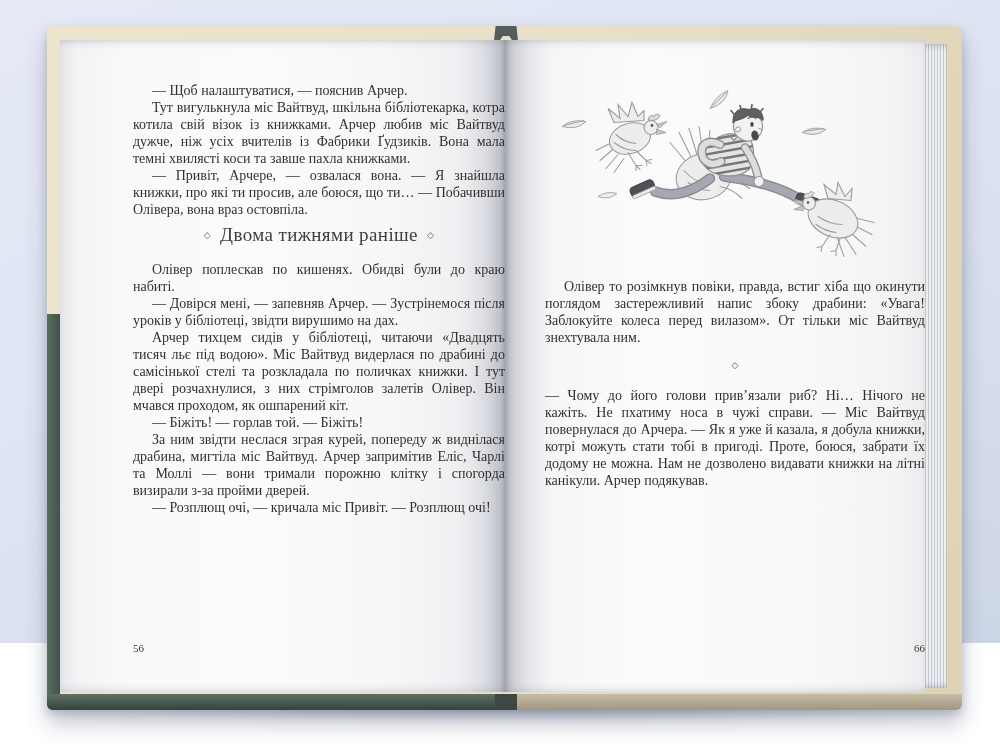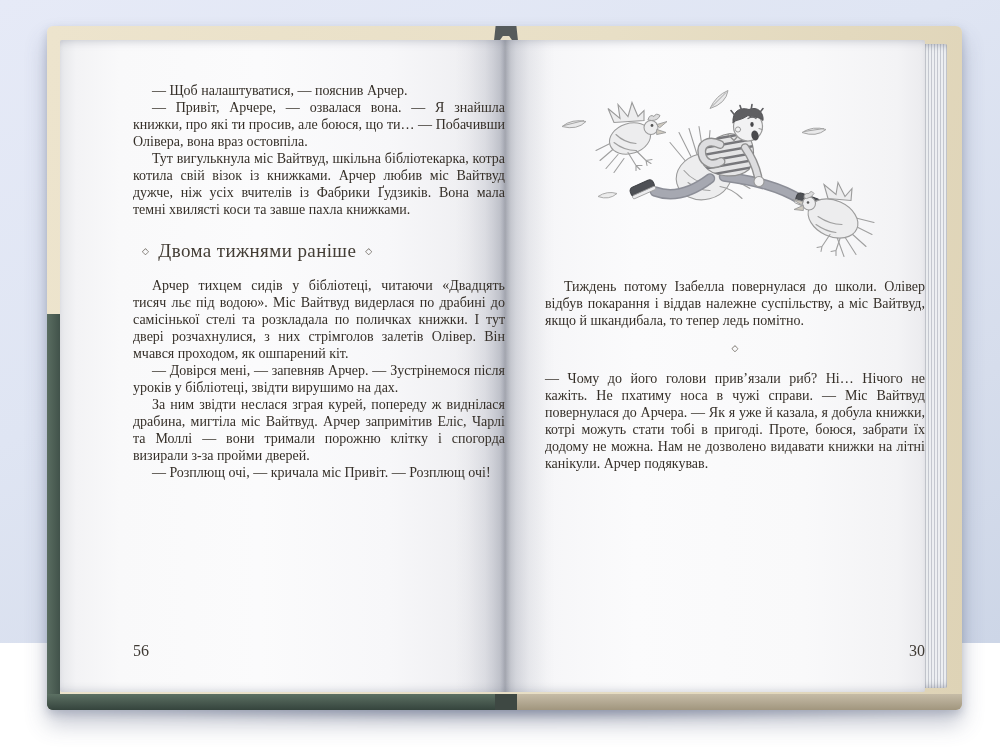--- a/index.html
+++ b/index.html
@@ -31,24 +31,24 @@
   .fore-edge{position:absolute;left:878px;top:18px;width:22px;height:644px;border-radius:0 2px 2px 0;
     background:repeating-linear-gradient(to right,#c4c7cf 0 1px,#edeff2 1px 3px);
     box-shadow:inset 0 6px 6px -5px rgba(110,116,134,.5),inset 0 -6px 6px -5px rgba(110,116,134,.5);}
   .gutter{position:absolute;left:408px;top:14px;width:100px;height:652px;pointer-events:none;
     background:linear-gradient(to right,rgba(128,133,150,0) 0px,rgba(128,133,150,.10) 30px,rgba(98,103,122,.22) 45px,rgba(66,71,88,.30) 50px,rgba(98,103,122,.20) 56px,rgba(128,133,150,.08) 74px,rgba(128,133,150,0) 100px);}
   .text{position:absolute;color:#352f28;font-size:14px;line-height:17px;text-align:justify;}
   .text-left{left:86px;top:56px;width:372px;}
   .text-right{left:498px;top:252px;width:380px;}
   .para{margin:0;}
   .para.indent{text-indent:1.35em;}
-  .heading{margin:20px 0 13px;text-align:left;font-size:19px;line-height:26px;color:#433d35;letter-spacing:.4px;}
+  .heading{margin:4px 0 13px;text-align:center;font-size:19px;line-height:26px;color:#433d35;letter-spacing:.4px;}
   .orn{font-size:9px;color:#5c564d;vertical-align:3px;margin:0 9px;}
   .separator{margin:11px 0 13px;text-align:center;font-size:9px;color:#5c564d;}
-  .pagenum{position:absolute;top:616px;font-size:16px;color:#3e3933;}
+  .pagenum{position:absolute;top:616px;font-size:11px;color:#3e3933;}
   .pn-left{left:86px;}
   .pn-right{left:498px;width:380px;text-align:right;}
   .illustration{position:absolute;left:505px;top:42px;width:395px;height:205px;}
   .sk{stroke:#9b9b9b;stroke-width:1.1;fill:#ededee;}
   .ln{stroke:#9f9f9f;stroke-width:1.1;fill:none;stroke-linecap:round;}
 </style>
 </head>
 <body>
 
 <div class="scene">
@@ -162,40 +162,42 @@
         <path d="M252,127 q0,-5 5,-4 q2,-4 5,0 q-2,4 -7,5 z" fill="#dcdcdd" stroke="#9b9b9b" stroke-width=".9"></path>
         <path d="M251,131 l-10,-2 l8,5 z M251,135 l-9,4 l9,1 z" fill="#cfcac0" stroke="#9b9b9b" stroke-width=".9"></path>
         <circle cx="256" cy="132" r="1.3" fill="#555"></circle>
         <path class="ln" d="M278,164 l-8,12 M270,176 l-5,1 M270,176 l-1,5 M288,168 l-4,12 M284,180 l-5,1 M284,180 l0,5"></path>
       </g>
     </svg>
 
     <div class="text text-left">
       <div>
           <div class="para indent">— Щоб налаштуватися, — пояснив Арчер.</div>
+          <div class="para indent">Тут вигулькнула міс Вайтвуд, шкільна бібліотекарка, котра котила свій візок із книжками. Арчер любив міс Вайтвуд дужче, ніж усіх вчителів із Фабрики Ґудзиків. Вона мала темні хвилясті коси та завше пахла книжками.</div>
           <div class="para indent">— Привіт, Арчере, — озвалася вона. — Я знайшла книжки, про які ти просив, але боюся, що ти… — Побачивши Олівера, вона враз остовпіла.</div>
-          <div class="para indent">Тут вигулькнула міс Вайтвуд, шкільна бібліотекарка, котра котила свій візок із книжками. Арчер любив міс Вайтвуд дужче, ніж усіх вчителів із Фабрики Ґудзиків. Вона мала темні хвилясті коси та завше пахла книжками.</div>
         </div>
       <div class="heading">
         <span class="orn">◇</span><span>Двома тижнями раніше</span><span class="orn">◇</span>
       </div>
       <div>
+          <div class="para indent">Олівер поплескав по кишенях. Обидві були до краю набиті.</div>
+          <div class="para indent">— Довірся мені, — запевняв Арчер. — Зустрінемося після уроків у бібліотеці, звідти вирушимо на дах.</div>
           <div class="para indent">Арчер тихцем сидів у бібліотеці, читаючи «Двадцять тисяч льє під водою». Міс Вайтвуд видерлася по драбині до самісінької стелі та розкладала по поличках книжки. І тут двері розчахнулися, з них стрімголов залетів Олівер. Він мчався проходом, як ошпарений кіт.</div>
-          <div class="para indent">— Довірся мені, — запевняв Арчер. — Зустрінемося після уроків у бібліотеці, звідти вирушимо на дах.</div>
+          <div class="para indent">— Біжіть! — горлав той. — Біжіть!</div>
           <div class="para indent">За ним звідти неслася зграя курей, попереду ж виднілася драбина, мигтіла міс Вайтвуд. Арчер запримітив Еліс, Чарлі та Моллі — вони тримали порожню клітку і спогорда визирали з-за пройми дверей.</div>
           <div class="para indent">— Розплющ очі, — кричала міс Привіт. — Розплющ очі!</div>
         </div>
     </div>
 
     <div class="text text-right">
       <div>
-          <div class="para indent">Тиждень потому Ізабелла повернулася до школи. Олівер відбув покарання і віддав належне суспільству, а міс Вайтвуд, якщо й шкандибала, то тепер ледь помітно.</div>
+          <div class="para indent">Олівер то розімкнув повіки, правда, встиг хіба що окинути поглядом застережливий напис збоку драбини: «Увага! Заблокуйте колеса перед вилазом». От тільки міс Вайтвуд знехтувала ним.</div>
         </div>
       <div class="separator">◇</div>
       <div>
           <div class="para">— Чому до його голови прив’язали риб? Ні… Нічого не кажіть. Не пхатиму носа в чужі справи. — Міс Вайтвуд повернулася до Арчера. — Як я уже й казала, я добула книжки, котрі можуть стати тобі в пригоді. Проте, боюся, забрати їх додому не можна. Нам не дозволено видавати книжки на літні канікули. Арчер подякував.</div>
         </div>
     </div>
 
     <div class="pagenum pn-left">56</div>
-    <div class="pagenum pn-right">30</div>
+    <div class="pagenum pn-right">66</div>
   </div>
 </div>
 
 </body></html>

